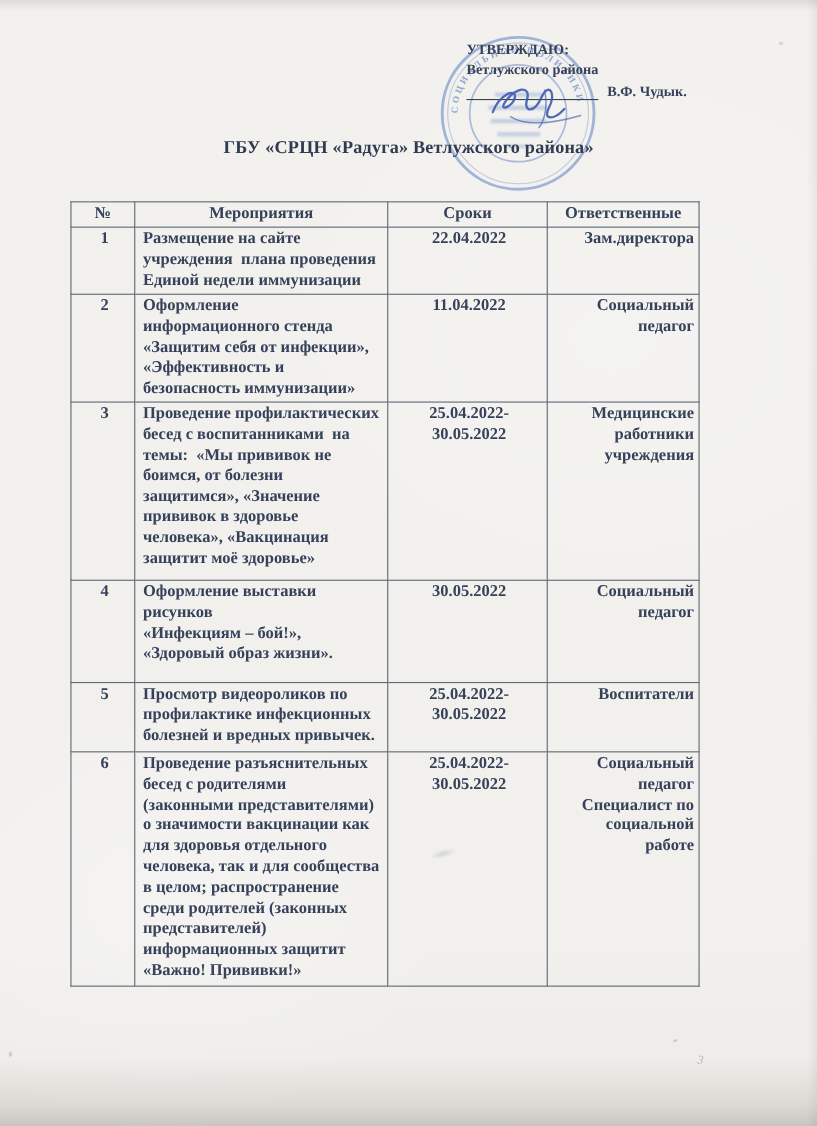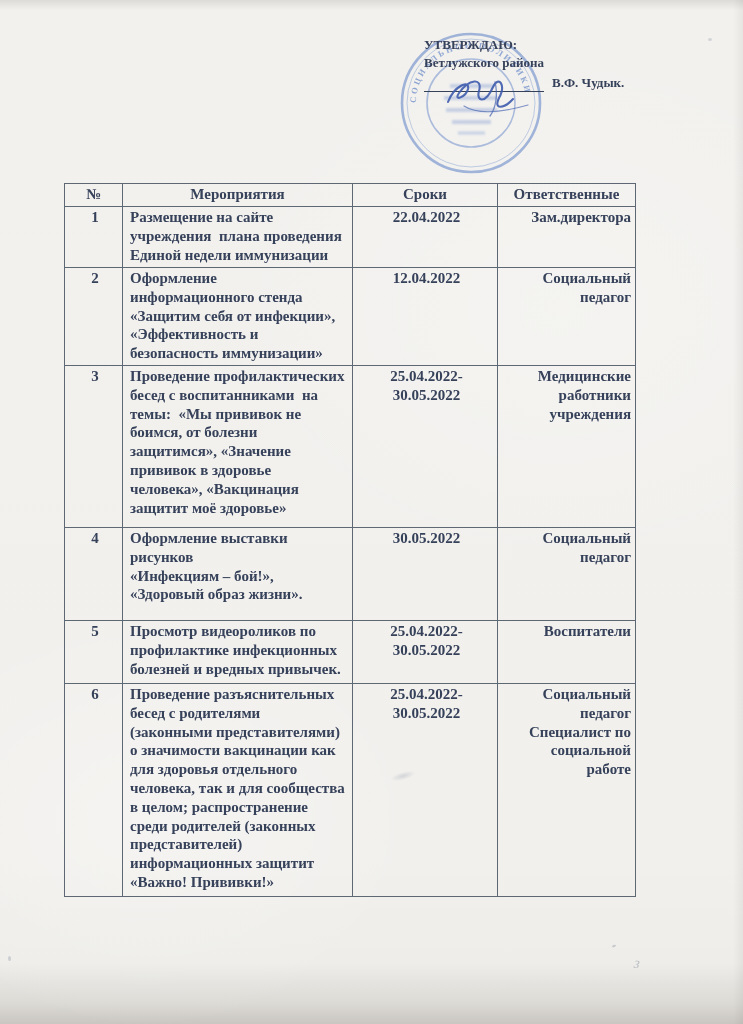--- a/index.html
+++ b/index.html
@@ -20,21 +20,21 @@
     position:absolute;right:0;top:0;width:10px;height:1024px;
     background:linear-gradient(90deg,rgba(0,0,0,0),rgba(0,0,0,.05));
   }
   
   .approval{
     position:absolute;left:424px;top:36px;width:206px;
     font-size:13px;font-weight:bold;color:#36415a;line-height:17.5px;
     z-index:3;
   }
   .approval .l1{text-align:left;}
-  .sig-row{display:flex;align-items:flex-end;margin-top:3px;}
+  .sig-row{display:flex;align-items:center;margin-top:3px;}
   .sig-line{width:120px;height:15px;border-bottom:1.4px solid #36415a;margin-right:8px;}
   .sig-name{white-space:nowrap;}
   .signature-svg{position:absolute;left:438px;top:74px;z-index:4;}
   
   .stamp{position:absolute;left:396px;top:28px;z-index:1;opacity:.82;}
   
   .title{
     position:absolute;left:0;top:118px;width:743px;
     text-align:center;font-size:16.5px;font-weight:bold;color:#303b52;
     line-height:31px;letter-spacing:.2px;z-index:2;
@@ -118,20 +118,21 @@
 
   <svg class="signature-svg" width="120" height="44" viewBox="0 0 120 44">
     <g fill="none" stroke="#3f5cad" stroke-width="2.1" stroke-linecap="round" opacity=".9">
       <path d="M10 28 C16 12 32 5 30 15 C28 23 15 28 21 19 C31 5 45 3 41 17 C38 27 47 31 55 13 C61 1 68 11 61 24 C55 36 66 35 75 25"></path>
       <path d="M26 32 C40 41 62 39 90 31" stroke-width="1.2" opacity=".7"></path>
       <path d="M57 8 C60 20 58 34 52 42" stroke-width="1.3" opacity=".75"></path>
     </g>
   </svg>
 
   <div class="title">
+    <div>ГБУ «СРЦН «Радуга» Ветлужского района»</div>
   </div>
 
   <table class="plan">
     <colgroup>
       <col class="c-num">
         <col class="c-act">
         <col class="c-date">
         <col class="c-resp">
     </colgroup>
     <thead>
@@ -151,21 +152,21 @@
         <td class="date">22.04.2022</td>
         <td class="resp">Зам.директора</td>
       </tr>
       <tr class="r2">
         <td class="num">2</td>
         <td>Оформление
 информационного стенда
 «Защитим себя от инфекции»,
 «Эффективность и
 безопасность иммунизации»</td>
-        <td class="date">12.04.2022</td>
+        <td class="date">11.04.2022</td>
         <td class="resp">Социальный
 педагог</td>
       </tr>
       <tr class="r3">
         <td class="num">3</td>
         <td>Проведение профилактических
 бесед с воспитанниками  на
 темы:  «Мы прививок не
 боимся, от болезни
 защитимся», «Значение

